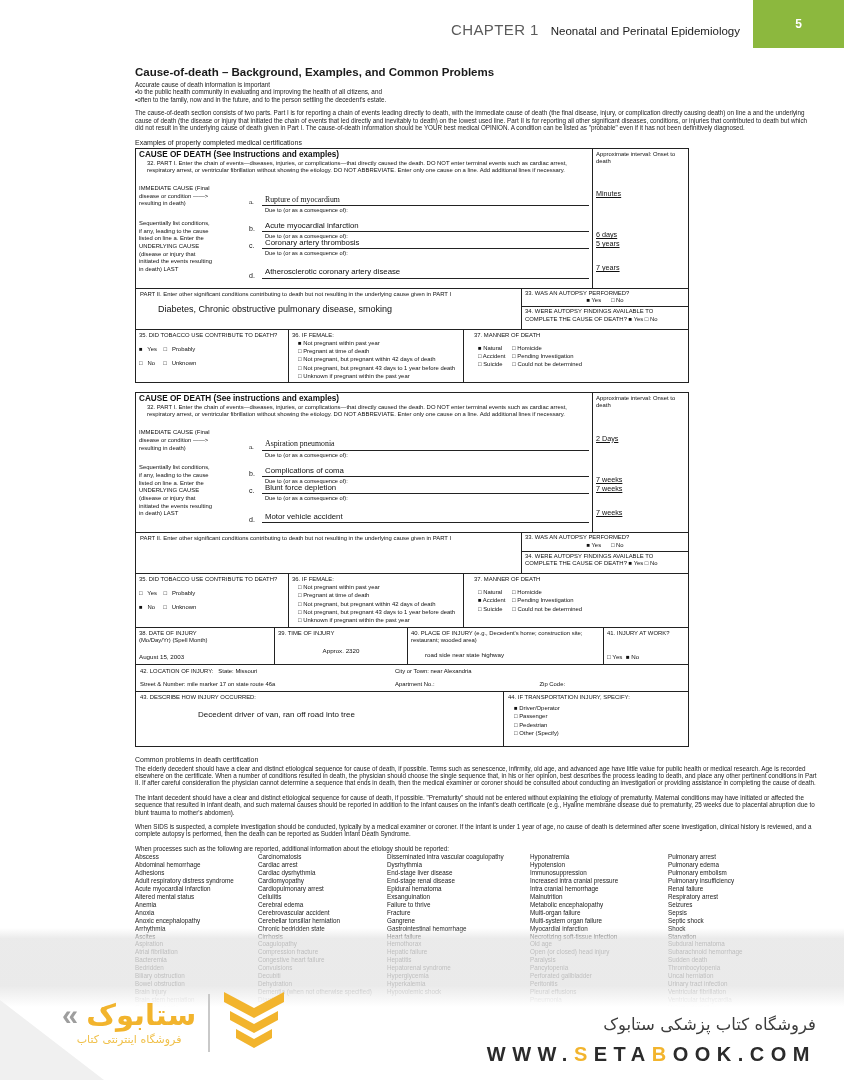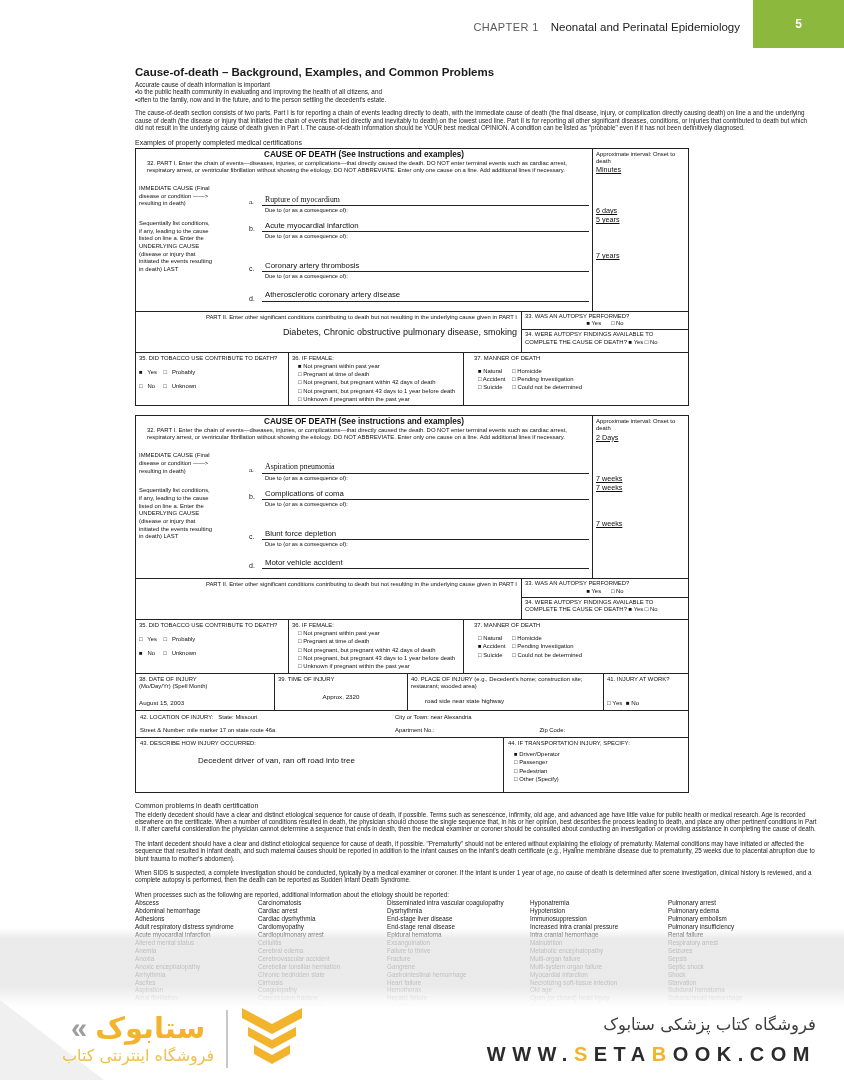--- a/index.html
+++ b/index.html
@@ -2,51 +2,51 @@
 <html><head>
 <meta charset="utf-8">
 <style>
   html,body{margin:0;padding:0;}
   body{
     width:844px;height:1080px;position:relative;background:#ffffff;
     font-family:"Liberation Sans",sans-serif;color:#1a1a1a;overflow:hidden;
   }
   
   .pagehead{position:absolute;top:21px;right:104px;display:flex;gap:12px;align-items:baseline;white-space:nowrap;}
-  .chapter{font-size:11px;color:#5b5b5b;letter-spacing:.4px;}
+  .chapter{font-size:15px;color:#5b5b5b;letter-spacing:.4px;}
   .chtitle{font-size:11.5px;color:#222;}
   .pagenum{position:absolute;top:0;right:0;width:91px;height:48px;background:#8cb83e;color:#fff;
     font-size:12px;font-weight:bold;display:flex;align-items:center;justify-content:center;}
   
   .content{position:absolute;left:135px;top:66px;width:682px;}
   .doctitle{font-size:11.5px;font-weight:bold;margin:0 0 3px 0;}
   .tiny{font-size:6.3px;line-height:1.18;}
   .para{margin:0 0 7px 0;}
   .subhead{font-size:7px;margin:3px 0 2px 0;}
   
   .form{width:552px;border:1px solid #222;margin-bottom:9px;color:#111;}
   .f-top{display:flex;border-bottom:1px solid #222;}
   .f-left{flex:1;padding:1px 3px 0 3px;border-right:1px solid #222;}
-  .f-title{text-align:center;font-weight:bold;font-size:8.2px;}
+  .f-title{font-weight:bold;font-size:8.2px;}
   .f-instr{font-size:5.9px;line-height:1.22;margin:1px 0 3px 8px;width:94%;}
   .f-body{display:flex;}
   .f-side{width:106px;font-size:5.9px;line-height:1.3;}
   .f-imm{margin-top:8px;}
   .f-seq{margin-top:12px;}
   .f-causelines{flex:1;padding-left:4px;}
   .f-line{display:flex;align-items:flex-end;}
   .f-letter{width:13px;font-size:7px;}
   .f-cause{flex:1;font-size:7.8px;border-bottom:1px solid #222;padding:0 0 1px 3px;line-height:1.05;}
   .f-due{font-size:5.7px;margin:1px 0 0 16px;}
-  .ml-a{margin-top:19px;font-family:Liberation Serif, serif;} .ml-b{margin-top:9px;} .ml-c{margin-top:23px;} .ml-d{margin-top:12px;margin-bottom:9px;}
+  .ml-a{margin-top:19px;font-family:Liberation Serif, serif;} .ml-b{margin-top:9px;} .ml-c{margin-top:0;} .ml-d{margin-top:12px;margin-bottom:9px;}
   .f-right{width:89px;padding:2px 3px;font-size:5.9px;line-height:1.25;}
   .f-int{font-size:7.2px;text-decoration:underline;}
-  .i1{} .i2{margin-top:32px;} .i3{} .i4{margin-top:27px;}
+  .i1{margin-top:24px;} .i2{margin-top:32px;} .i3{} .i4{margin-top:15px;}
   .f-p2row{display:flex;border-bottom:1px solid #222;min-height:40px;}
-  .f-p2left{flex:1;border-right:1px solid #222;padding:2px 4px;font-size:5.9px;text-align:right;}
+  .f-p2left{flex:1;border-right:1px solid #222;padding:2px 4px;font-size:5.9px;}
   .f-p2val{font-size:9px;margin:7px 0 4px 18px;}
   .f-p2right{width:166px;font-size:5.9px;line-height:1.25;}
   .f-q33{border-bottom:1px solid #222;padding:1px 3px 2px;}
   .f-ans-c{text-align:center;white-space:pre;}
   .f-q34{padding:1px 3px;}
   .f-qrow{display:flex;min-height:46px;}
   .form2 .f-qrow{border-bottom:1px solid #222;}
   .f-q35{width:146px;border-right:1px solid #222;padding:2px 3px;}
   .f-q36{width:168px;border-right:1px solid #222;padding:2px 3px;}
   .f-q37{flex:1;padding:2px 3px 2px 10px;}
@@ -77,26 +77,26 @@
   .lcol{font-size:6.3px;line-height:1.18;}
   .lc1{width:123px;} .lc2{width:129px;} .lc3{width:143px;} .lc4{width:138px;} .lc5{flex:1;}
   .lcol div{margin-bottom:0.5px;}
   
   .wm{position:absolute;left:0;bottom:0;width:844px;height:152px;pointer-events:none;}
   .wm-grad{position:absolute;left:0;top:0;right:0;bottom:0;
     background:linear-gradient(to bottom, rgba(229,229,229,0) 0%, rgba(229,229,229,0.78) 7%,
       rgba(229,229,229,0.8) 38%, #ffffff 52%, #ffffff 100%);}
   .wm-wedge{position:absolute;left:0;bottom:0;width:104px;height:80px;background:#f0f0f0;
     clip-path:polygon(0 0,100% 100%,0 100%);}
-  .wm-logo{position:absolute;left:62px;bottom:8px;display:flex;align-items:center;gap:12px;}
+  .wm-logo{position:absolute;left:62px;bottom:24px;display:flex;align-items:center;gap:12px;}
   .wm-wordblk{text-align:center;}
   .wm-mark{font-size:29px;line-height:1;white-space:nowrap;}
   .wm-guill{color:#9e9e9e;font-weight:bold;}
   .wm-word{color:#f2b42d;font-family:"DejaVu Sans",sans-serif;font-weight:bold;}
-  .wm-sub{font-size:16px;color:#f0c04a;margin-top:3px;font-family:"DejaVu Sans",sans-serif;}
+  .wm-sub{font-size:11px;color:#f0c04a;margin-top:3px;font-family:"DejaVu Sans",sans-serif;}
   .wm-div{width:2px;height:58px;background:#c9c9c9;}
   .wm-right{position:absolute;right:28px;bottom:14px;text-align:right;}
   .wm-fa{font-size:16.5px;color:#3d3d3d;font-family:"DejaVu Sans",sans-serif;}
   .wm-url{font-size:20px;font-weight:bold;letter-spacing:6.5px;color:#2b2b2b;margin-top:9px;white-space:nowrap;}
   .wm-url .gold{color:#f2b42d;}
 </style>
 </head>
 <body>
 
 <div class="pagehead">

